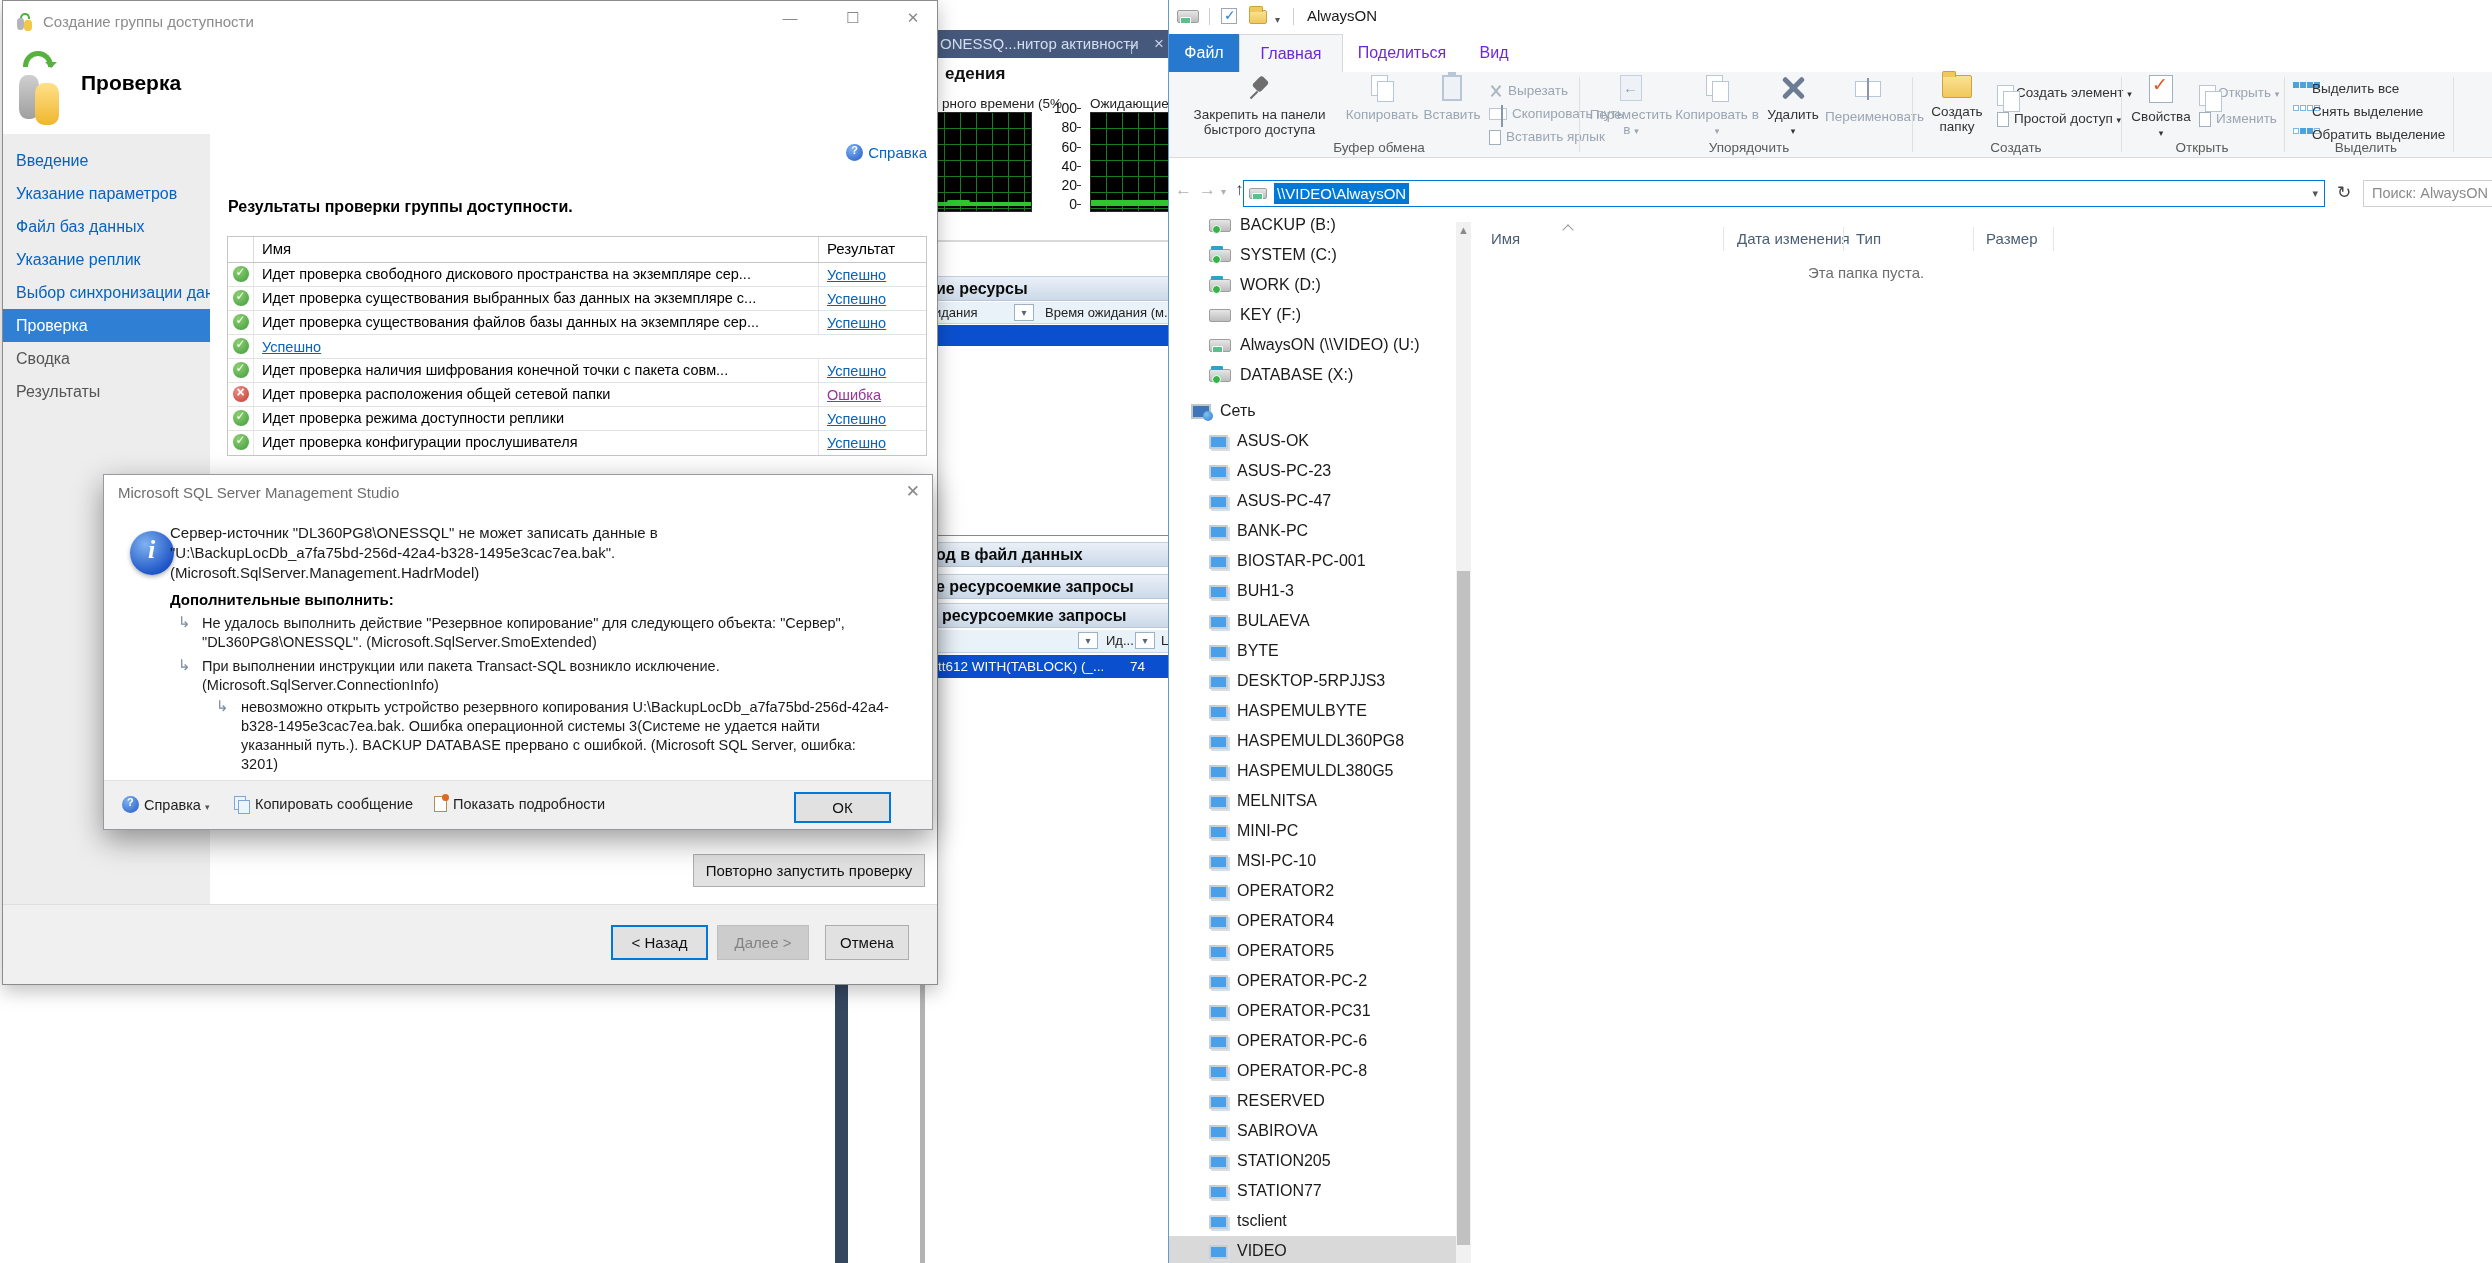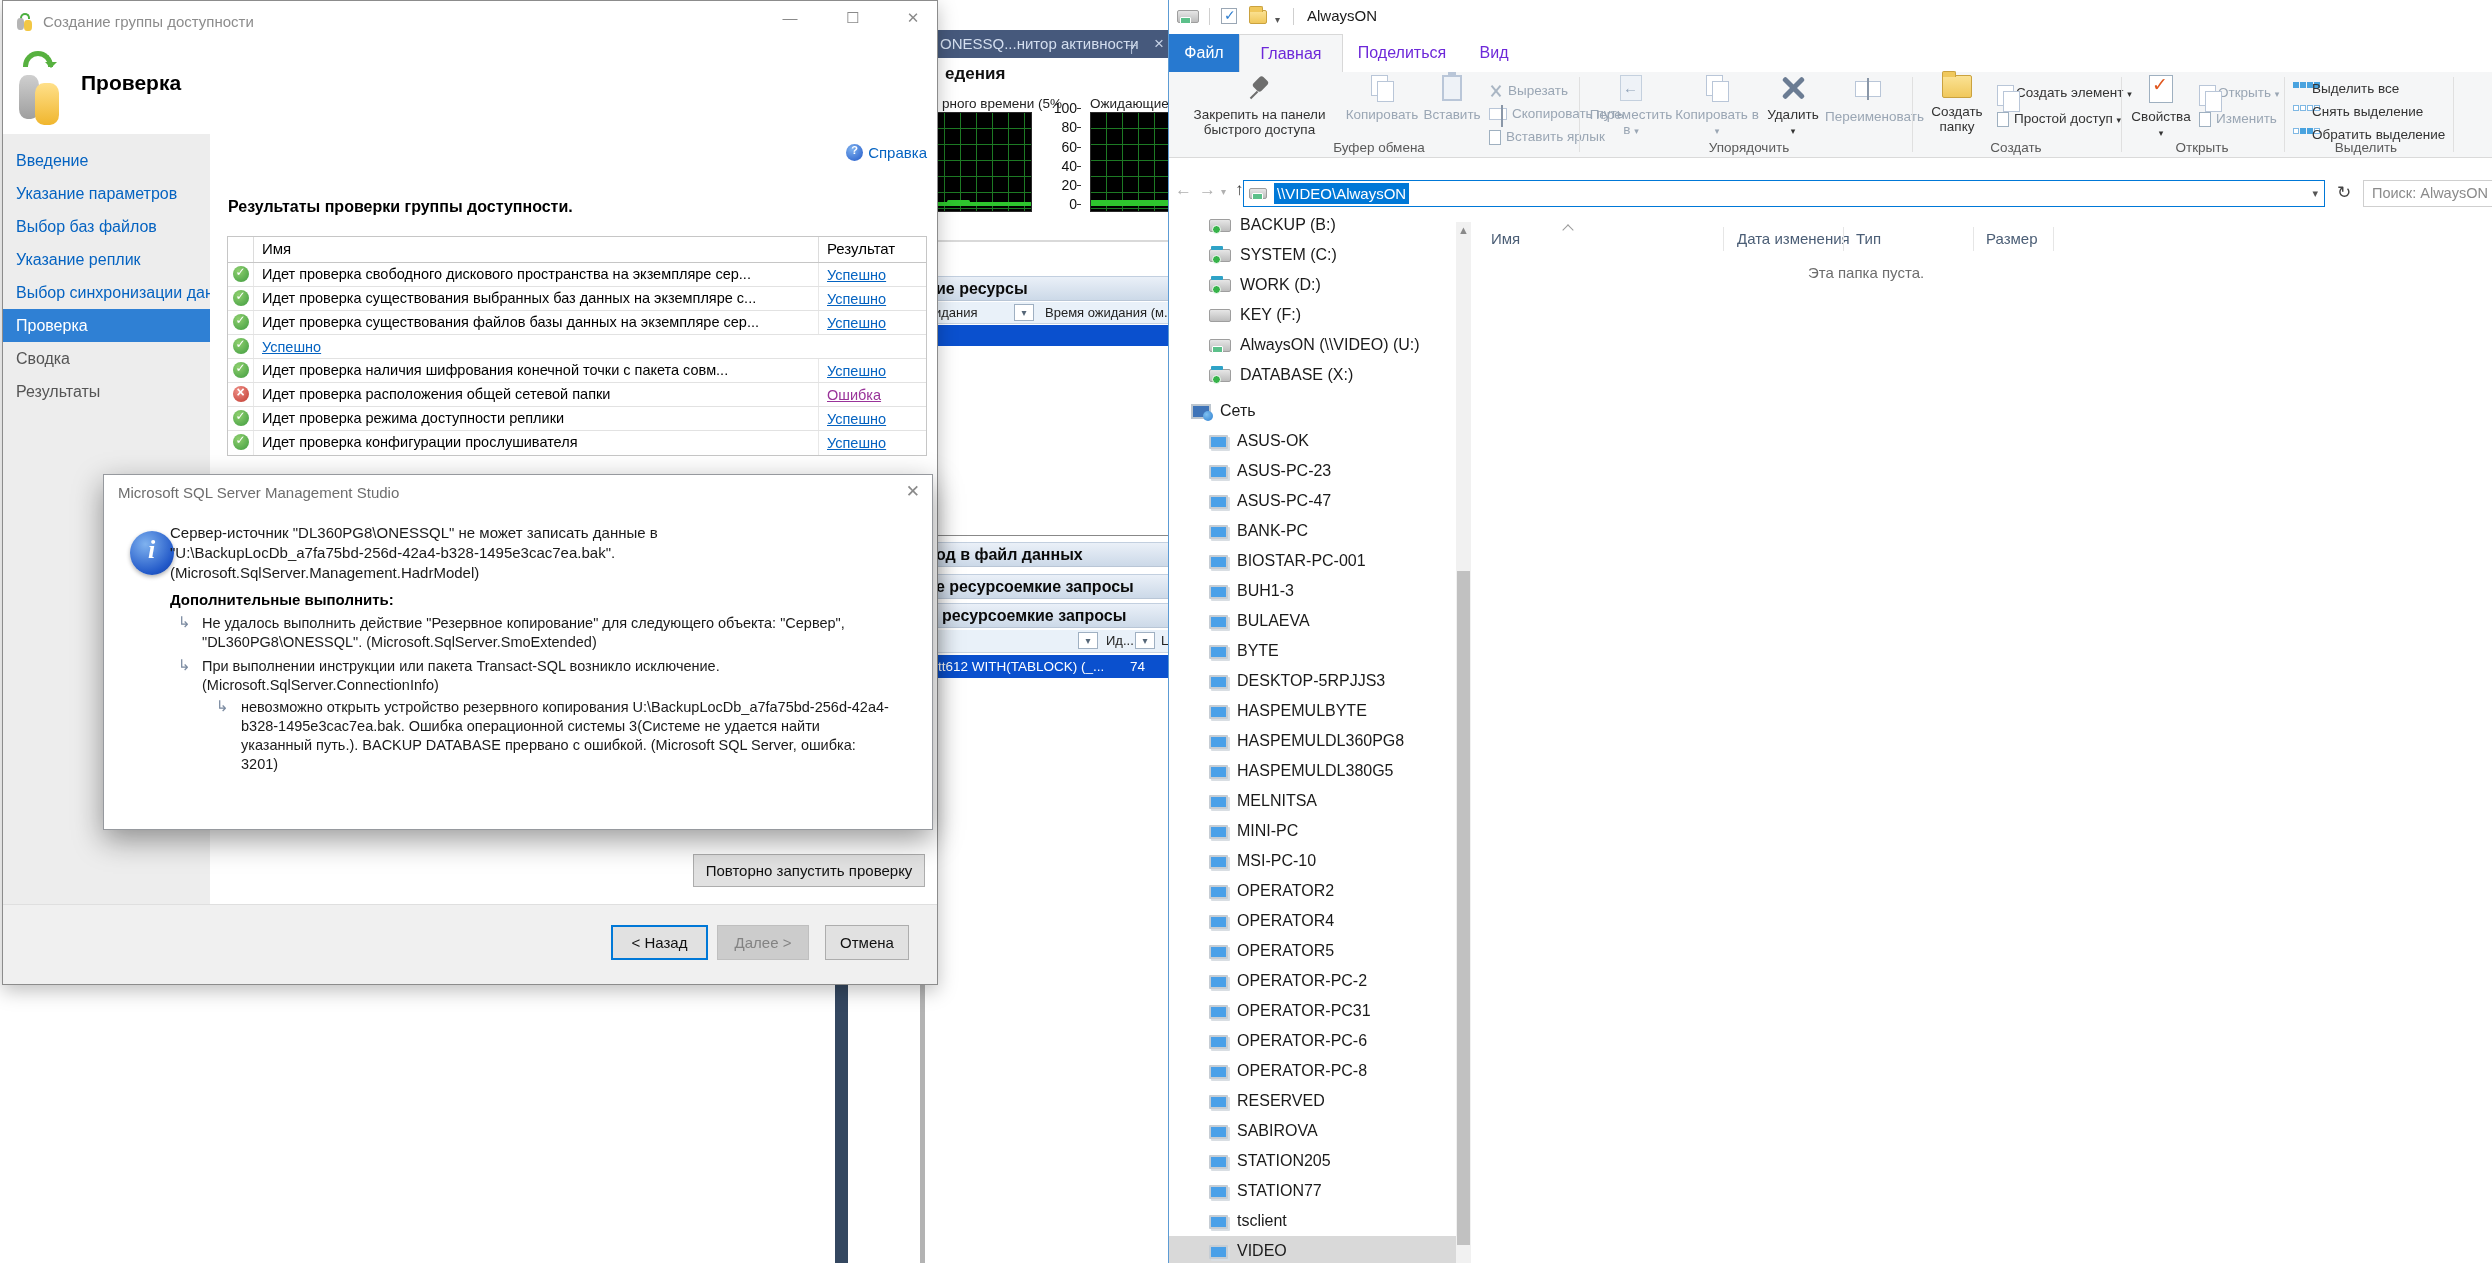--- a/index.html
+++ b/index.html
@@ -551,21 +551,21 @@
         <i class="c2"></i>
     </div>
     <div class="wz-pagetitle">Проверка</div>
 
     <div class="wz-sidebar">
 
         <div class="wz-step done"><span>Введение</span></div>
 
         <div class="wz-step done"><span>Указание параметров</span></div>
 
-        <div class="wz-step done"><span>Выбор баз файлов</span></div>
+        <div class="wz-step done"><span>Файл баз данных</span></div>
 
         <div class="wz-step done"><span>Указание реплик</span></div>
 
         <div class="wz-step done"><span>Выбор синхронизации данных</span></div>
 
         <div class="wz-step current"><span>Проверка</span></div>
 
         <div class="wz-step pending"><span>Сводка</span></div>
 
         <div class="wz-step pending"><span>Результаты</span></div>
@@ -651,15 +651,28 @@
       <div>"U:\BackupLocDb_a7fa75bd-256d-42a4-b328-1495e3cac7ea.bak".</div>
       <div>(Microsoft.SqlServer.Management.HadrModel)</div>
     </div>
     <div class="dlg-subhead">Дополнительные выполнить:</div>
     <span class="dlg-arrow" style="left:74px; top:138px;">↳</span>
     <div class="dlg-det" style="left:98px; top:139px; width:690px;">Не удалось выполнить действие "Резервное копирование" для следующего объекта: "Сервер", "DL360PG8\ONESSQL".  (Microsoft.SqlServer.SmoExtended)</div>
     <span class="dlg-arrow" style="left:74px; top:181px;">↳</span>
     <div class="dlg-det" style="left:98px; top:182px; width:690px;">При выполнении инструкции или пакета Transact-SQL возникло исключение. (Microsoft.SqlServer.ConnectionInfo)</div>
     <span class="dlg-arrow" style="left:112px; top:222px;">↳</span>
     <div class="dlg-det" style="left:137px; top:223px; width:650px;">невозможно открыть устройство резервного копирования U:\BackupLocDb_a7fa75bd-256d-42a4-b328-1495e3cac7ea.bak. Ошибка операционной системы 3(Системе не удается найти указанный путь.). BACKUP DATABASE прервано с ошибкой. (Microsoft SQL Server, ошибка: 3201)</div>
+    <div class="dlg-footer">
+      <div class="item" style="left:18px;">
+        <span class="i-help"></span><span>Справка</span>
+        <span class="caret" style="color:#555;">▾</span>
+      </div>
+      <div class="item" style="left:130px;">
+        <span class="i-copy2"></span><span>Копировать сообщение</span>
+      </div>
+      <div class="item" style="left:330px;">
+        <span class="i-doc"></span><span>Показать подробности</span>
+      </div>
+      <div class="btn focus" style="left:690px; top:11px; width:97px; height:31px; line-height:27px; position:absolute;">ОК</div>
+    </div>
   </div>
 
 </div>
 
 </body></html>

